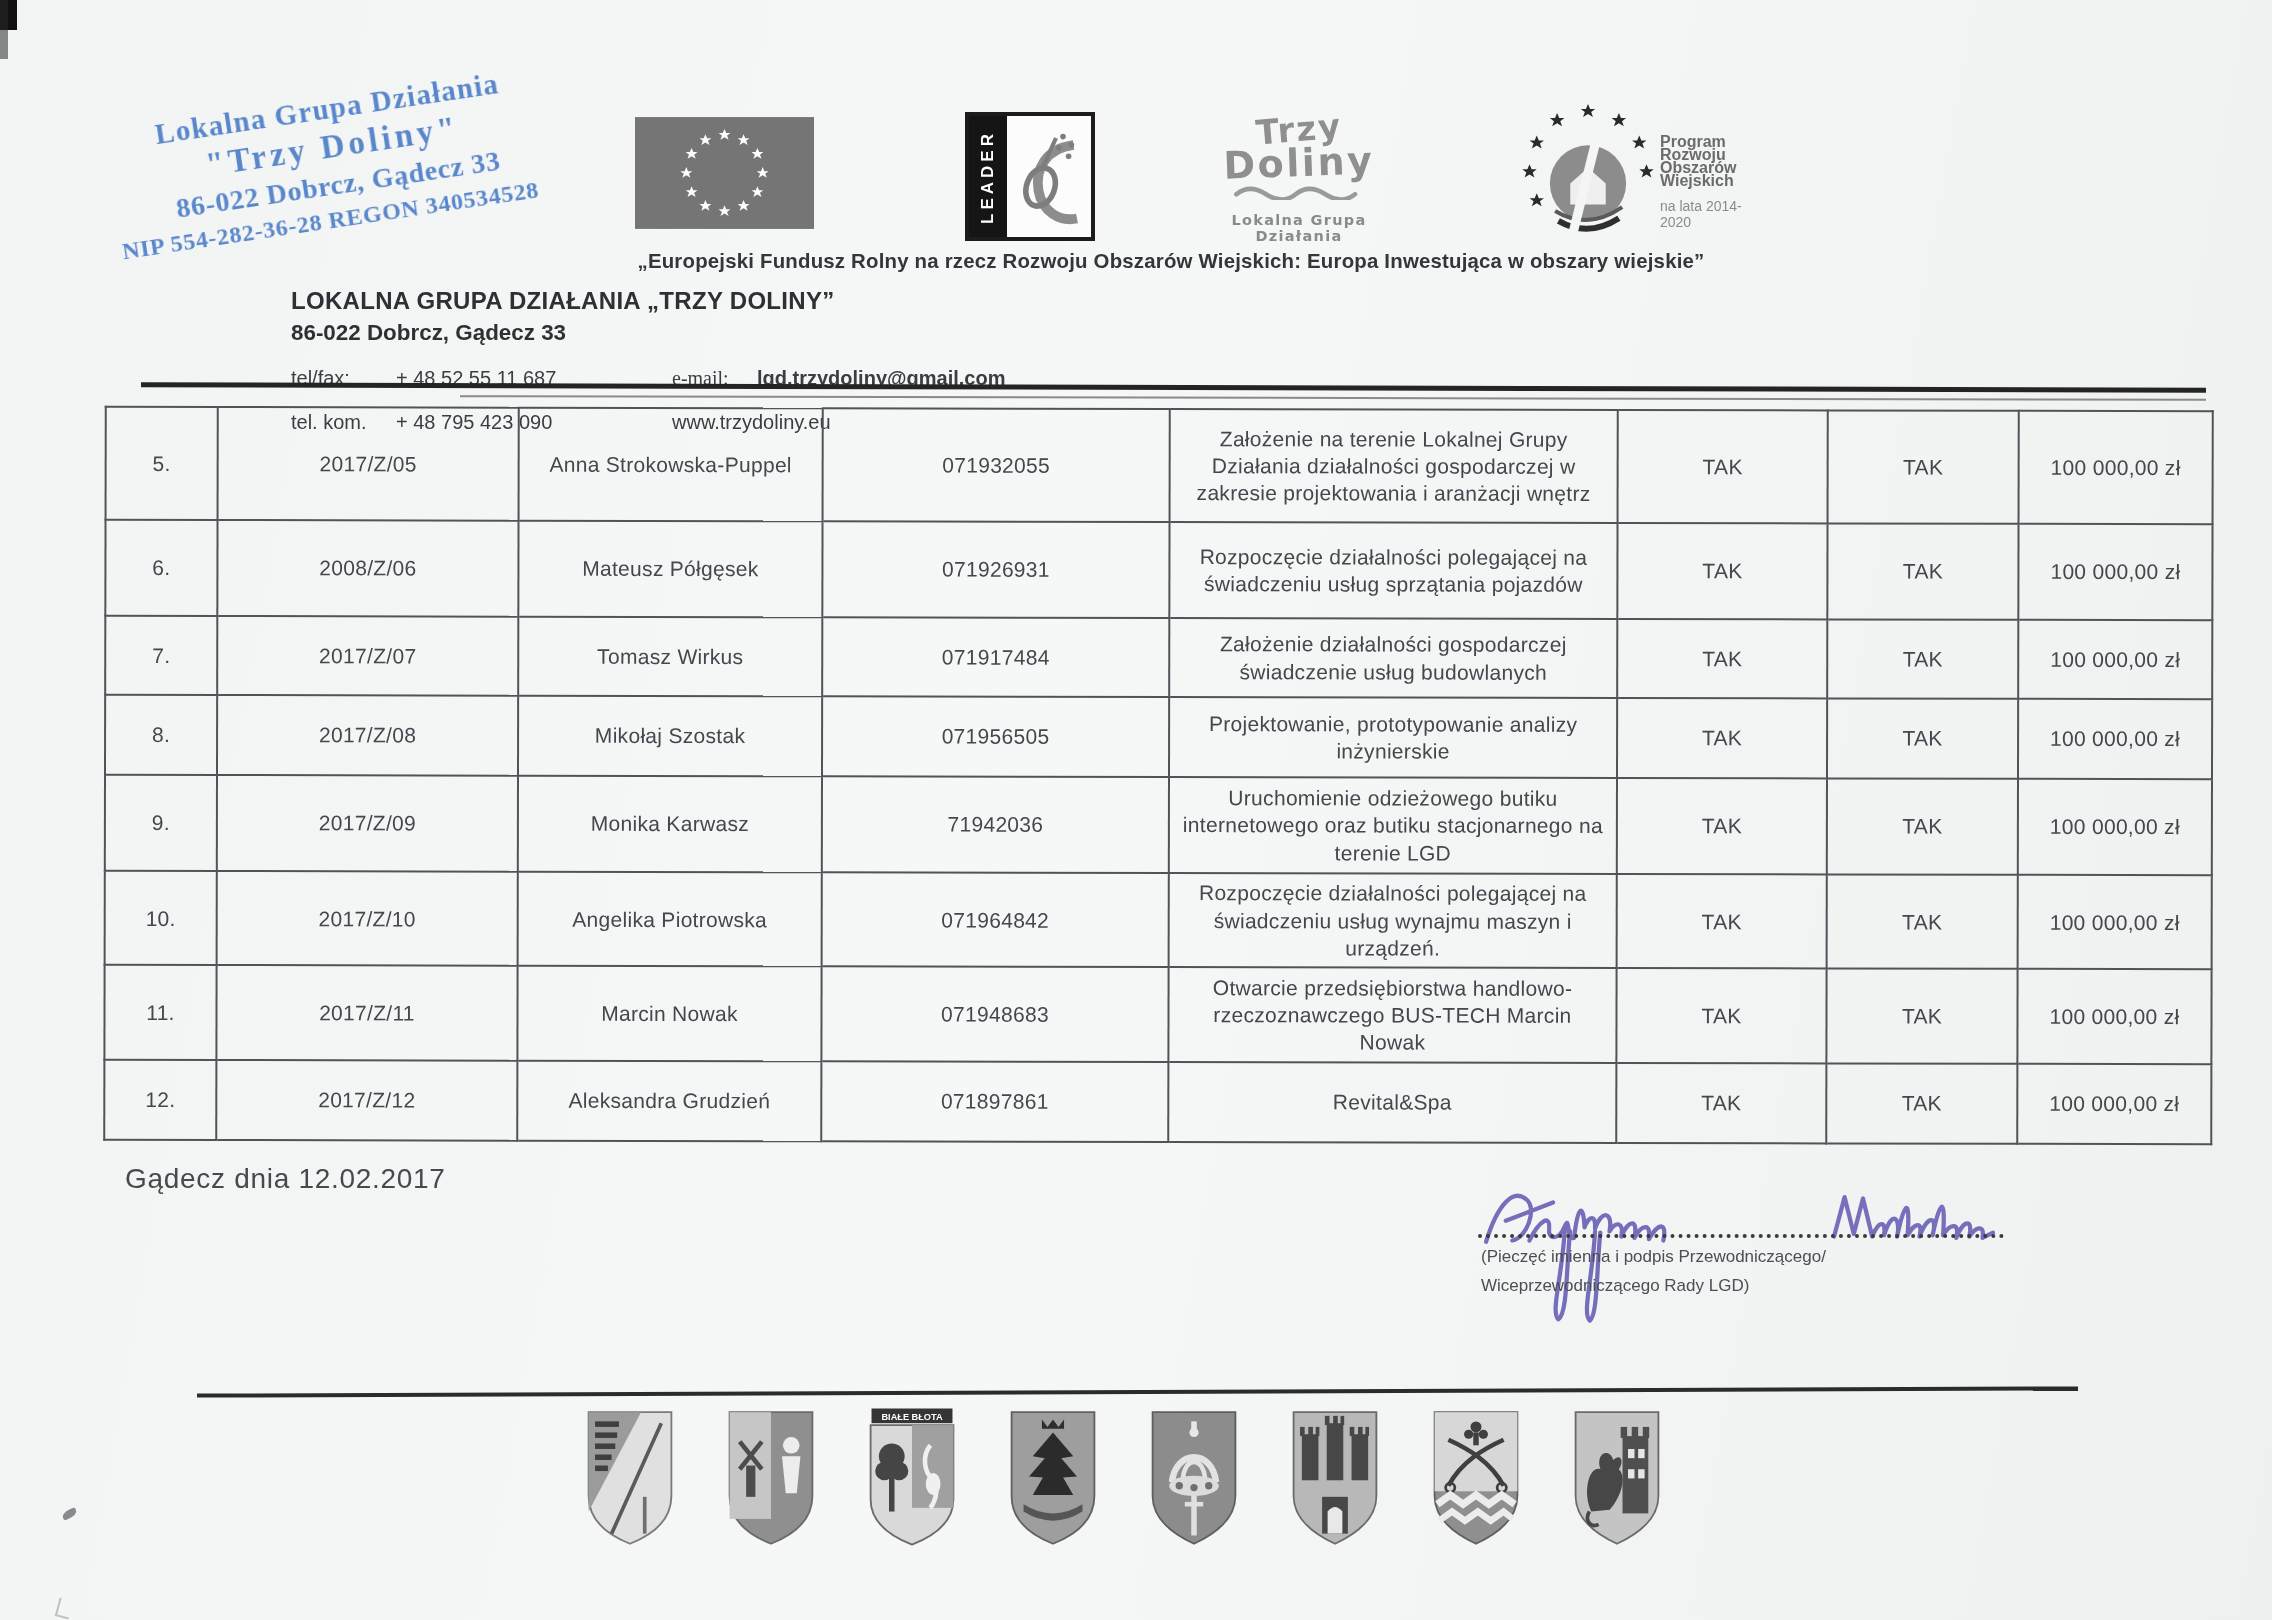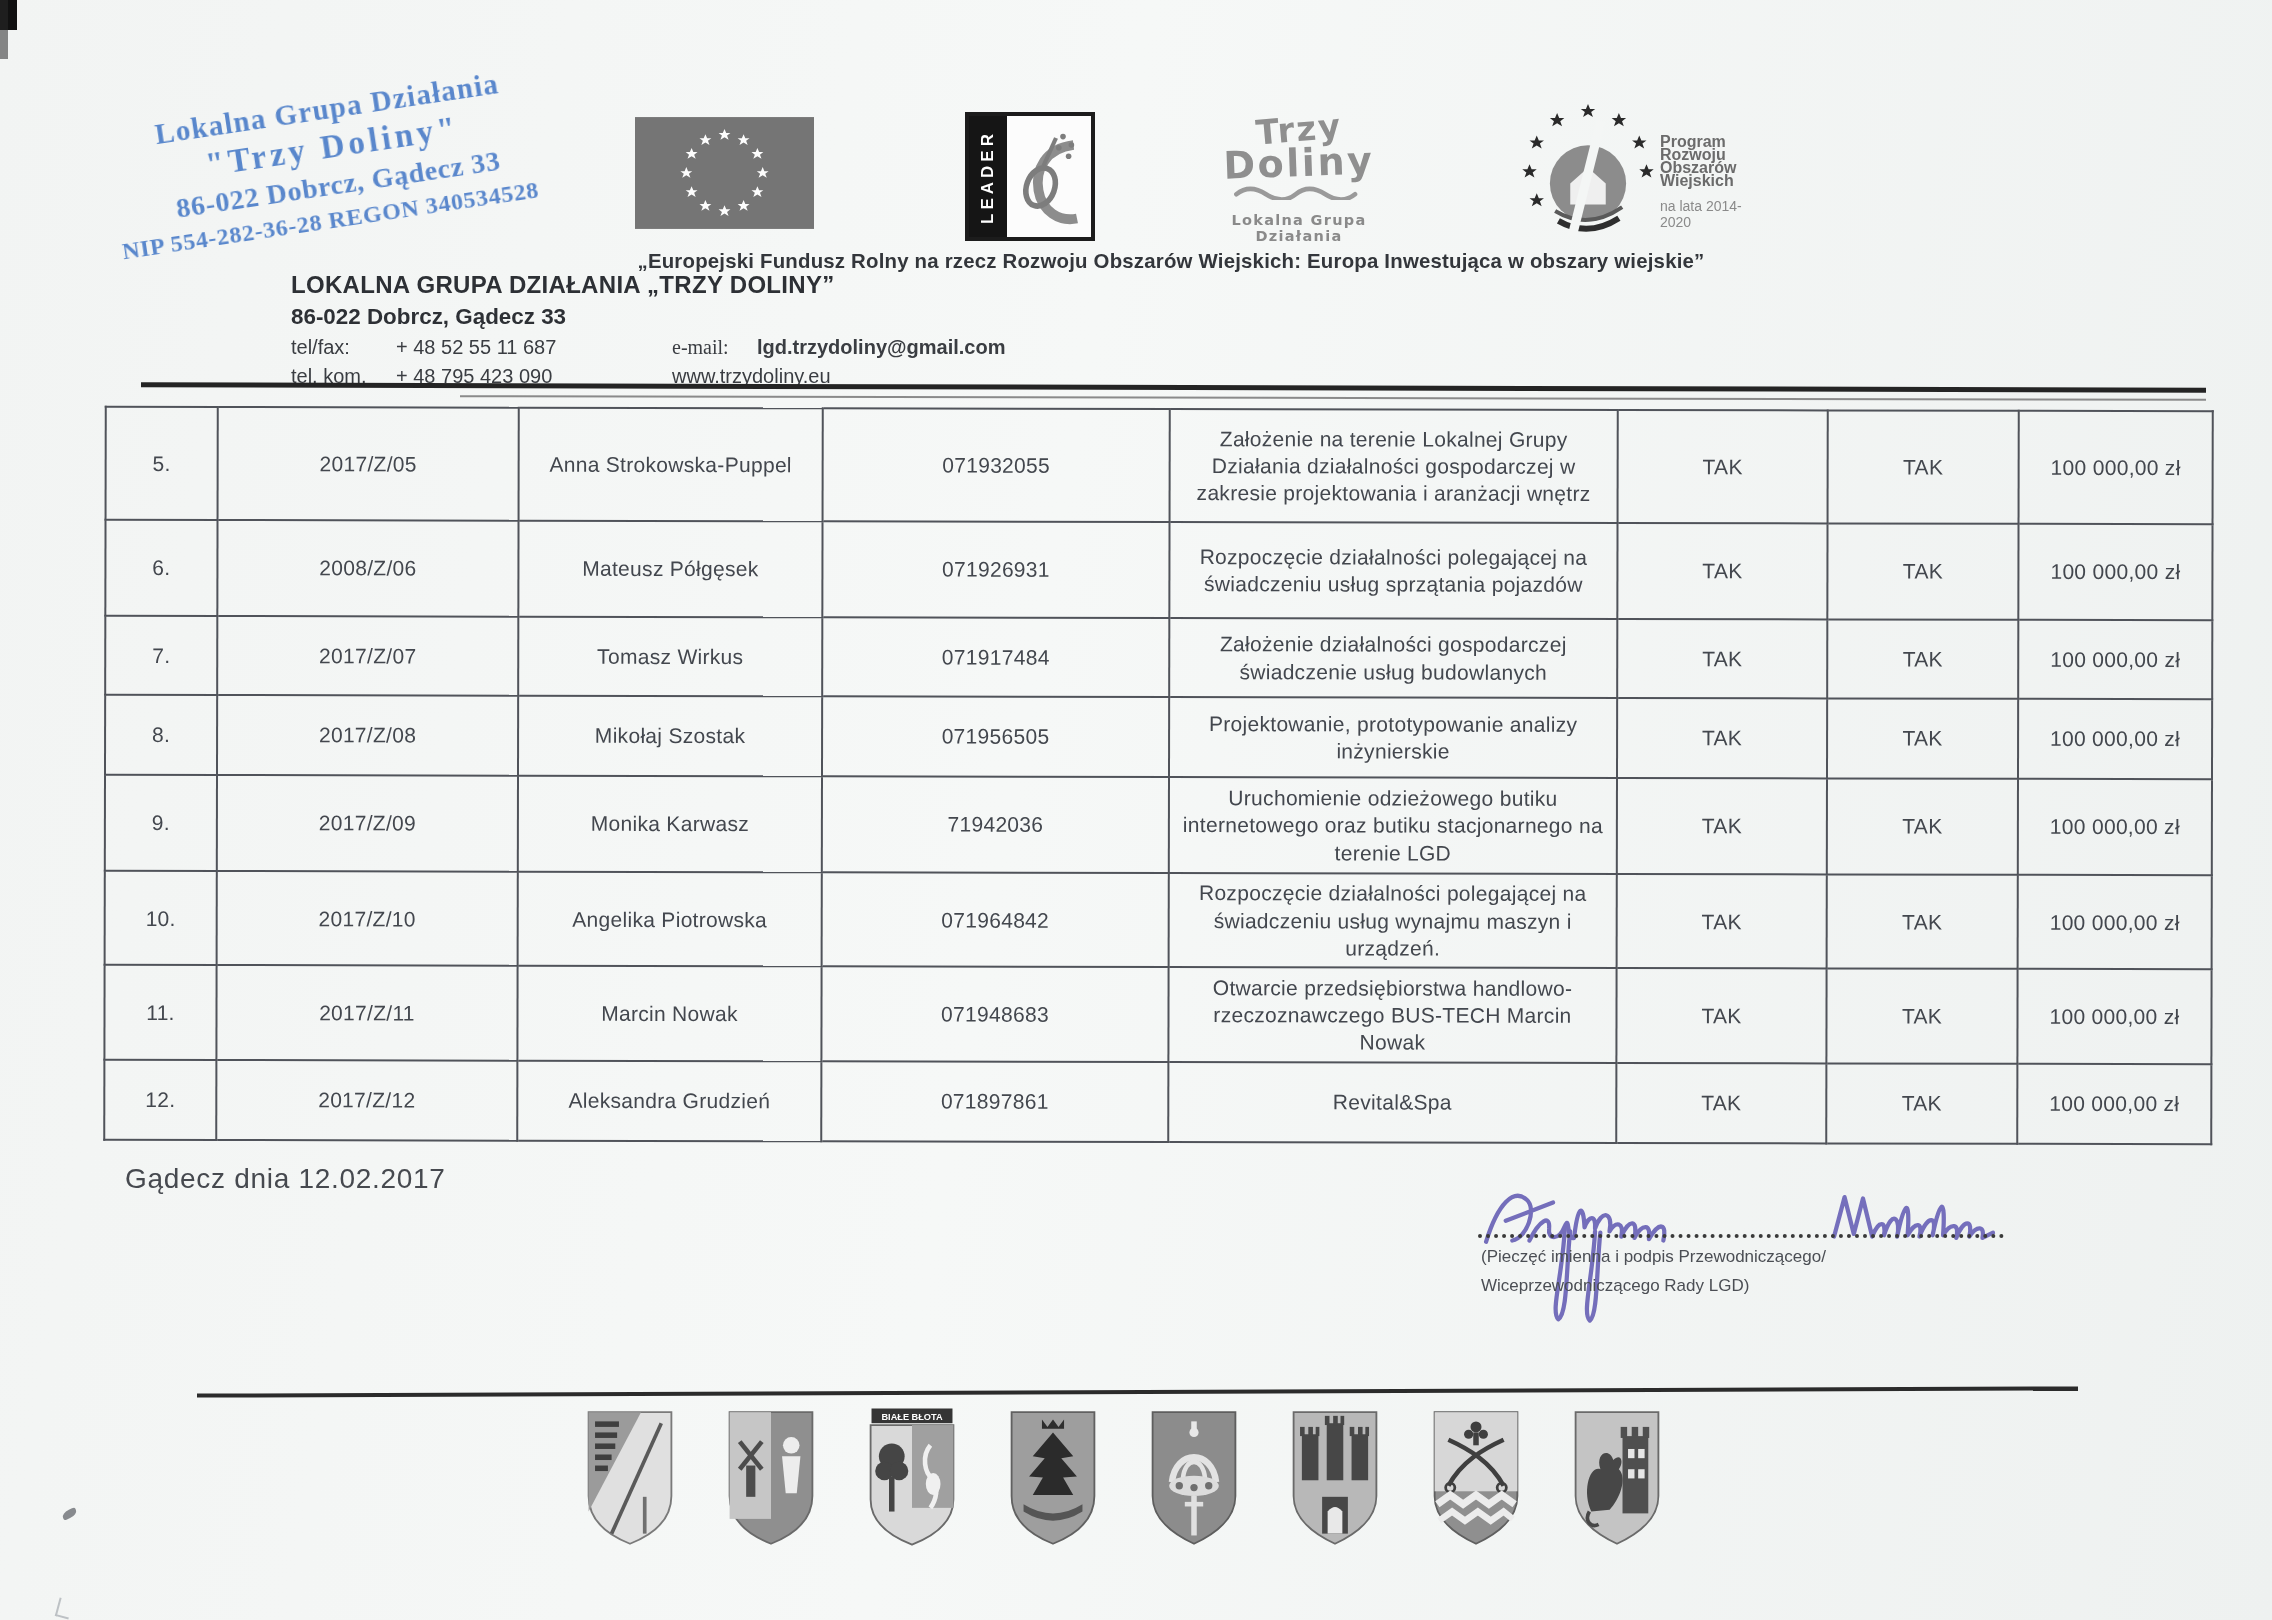--- a/index.html
+++ b/index.html
@@ -29,24 +29,24 @@
           color:#8f8f8f;font-family:"DejaVu Sans",sans-serif;}
   .tdlogo .t1{font-weight:bold;font-size:34px;transform:rotate(-5deg);letter-spacing:2px;}
   .tdlogo .t2{font-weight:bold;font-size:38px;margin-top:-8px;letter-spacing:2.6px;transform:rotate(-2deg);}
   .tdlogo .sub{font-size:14.5px;margin-top:10.5px;letter-spacing:1.3px;color:#8a8a8a;font-weight:bold;}
   .prow{position:absolute;left:1519px;top:99px;width:237px;height:155px;}
   .prow .ptxt{position:absolute;left:141px;top:36px;font-size:16px;line-height:13px;color:#6b6b6b;font-weight:bold;}
   .prow .pyears{position:absolute;left:141px;top:99px;font-size:14px;color:#8a8a8a;}
   .fund-caption{position:absolute;left:579px;top:250px;width:1184px;text-align:center;
         font-size:20.4px;font-weight:bold;color:#33363b;letter-spacing:0.2px;}
   
-  .letterhead{position:absolute;left:291px;top:271px;}
+  .letterhead{position:absolute;left:291px;top:287px;}
   .lh-org{font-size:24px;font-weight:bold;color:#2d3035;letter-spacing:0.3px;}
   .lh-addr{font-size:22.4px;font-weight:bold;color:#2d3035;margin-top:5.3px;}
-  .lh-row{font-size:20px;color:#3a3d42;margin-top:6px;display:flex;}
+  .lh-row{font-size:20px;color:#3a3d42;margin-top:21px;display:flex;}
   .lh-row .lab{width:105px;}
   .lh-row .val{width:276px;}
   .lh-row .lab2{width:85px;font-family:Liberation Serif, serif;}
   .bold{font-weight:bold;}
   .rule-a{position:absolute;left:141px;top:385px;width:2065px;height:5.3px;background:#242424;transform:rotate(0.15deg);}
   .rule-b{position:absolute;left:460px;top:397px;width:1746px;height:2px;background:#8a8a8a;transform:rotate(0.12deg);}
   
   table.apps{position:absolute;left:104px;top:408px;width:2107px;border-collapse:collapse;
         table-layout:fixed;transform:rotate(0.12deg);}
   table.apps td{border:2px solid #50535a;text-align:center;vertical-align:middle;

